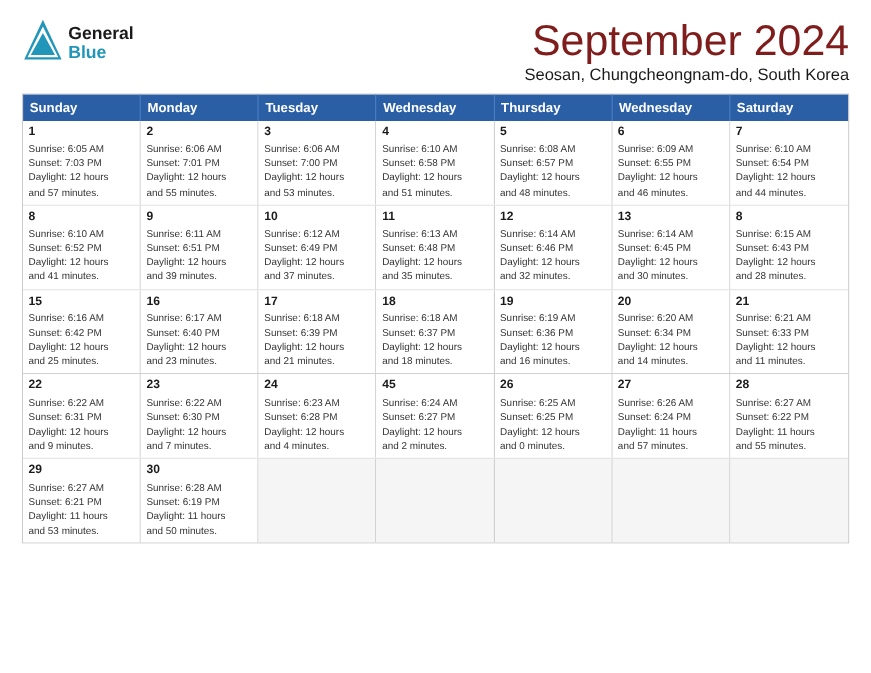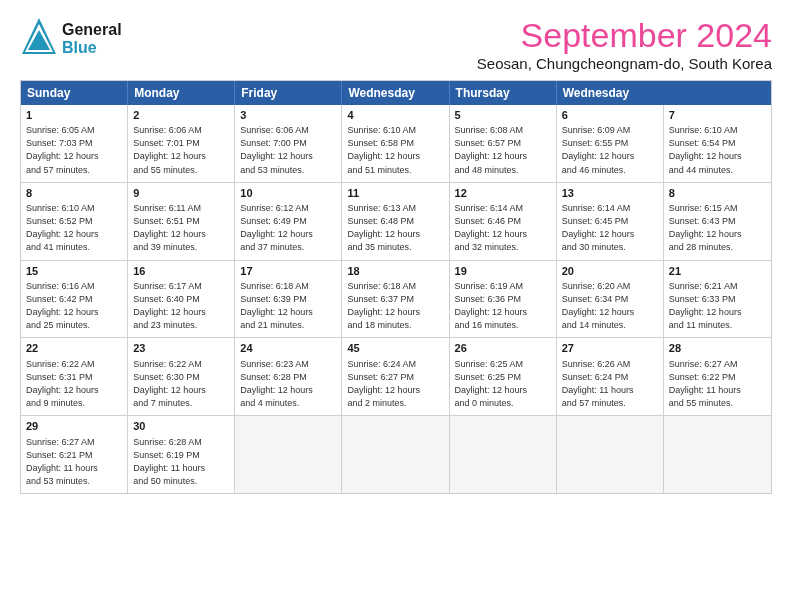--- a/index.html
+++ b/index.html
@@ -20,23 +20,23 @@
     .header {
       display: flex;
       justify-content: space-between;
       align-items: flex-start;
       margin-bottom: 8px;
     }
     .title-area {
       text-align: right;
     }
     .main-title {
-      font-size: 34px;
+      font-size: 39px;
       font-weight: normal;
-      color: #ec4899;
+      color: #7f1d1d;
     }
     .subtitle {
       font-size: 15px;
       color: #1a1a1a;
     }
     .calendar {
       flex: 1;
       display: flex;
       flex-direction: column;
       border: 1px solid #ccc;
@@ -135,24 +135,25 @@
     <div class="title-area">
       <div class="main-title">September 2024</div>
       <div class="subtitle">Seosan, Chungcheongnam-do, South Korea</div>
     </div>
   </div>
 
   <div class="calendar">
     <div class="cal-header-row">
       <div class="cal-header-cell">Sunday</div>
       <div class="cal-header-cell">Monday</div>
-      <div class="cal-header-cell">Friday</div>
+      <div class="cal-header-cell">Tuesday</div>
       <div class="cal-header-cell">Wednesday</div>
       <div class="cal-header-cell">Thursday</div>
       <div class="cal-header-cell">Wednesday</div>
+      <div class="cal-header-cell">Saturday</div>
     </div>
     <div class="cal-body" id="cal-body">
     <div class="cal-row">
           <div class="cal-cell">
             <div class="day-num">1</div>
             <div class="cell-text" style="white-space: pre-line;">Sunrise: 6:05 AM
 Sunset: 7:03 PM
 Daylight: 12 hours
 and 57 minutes.</div>
           </div>

